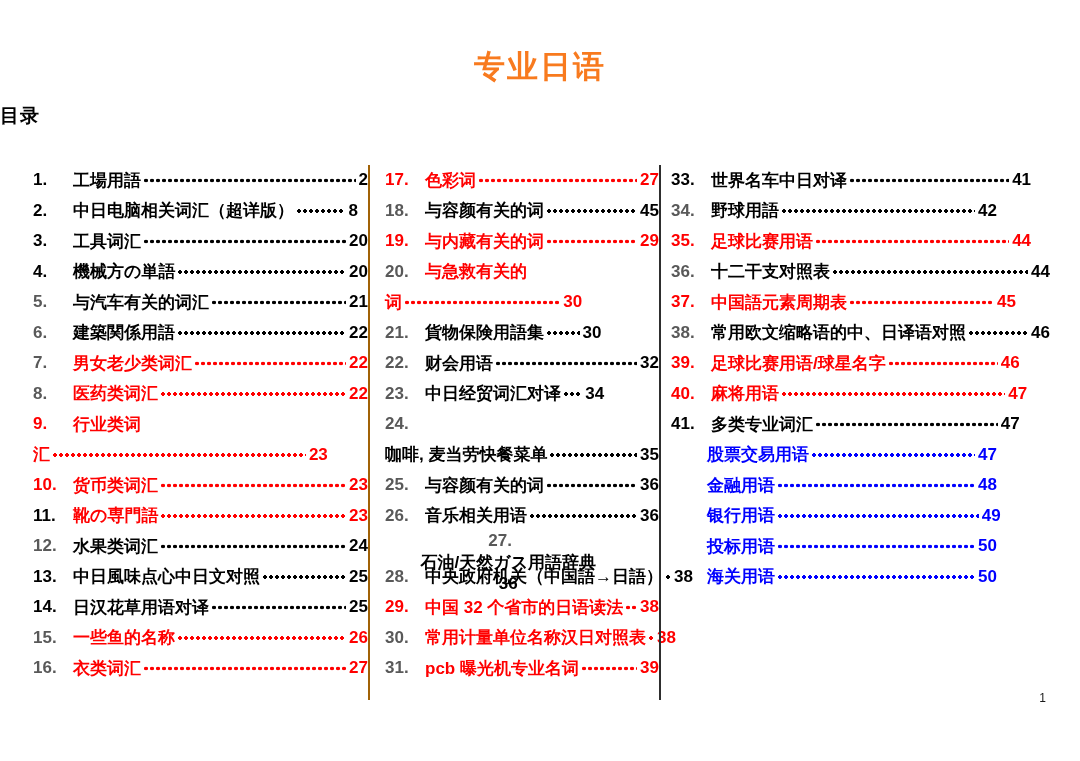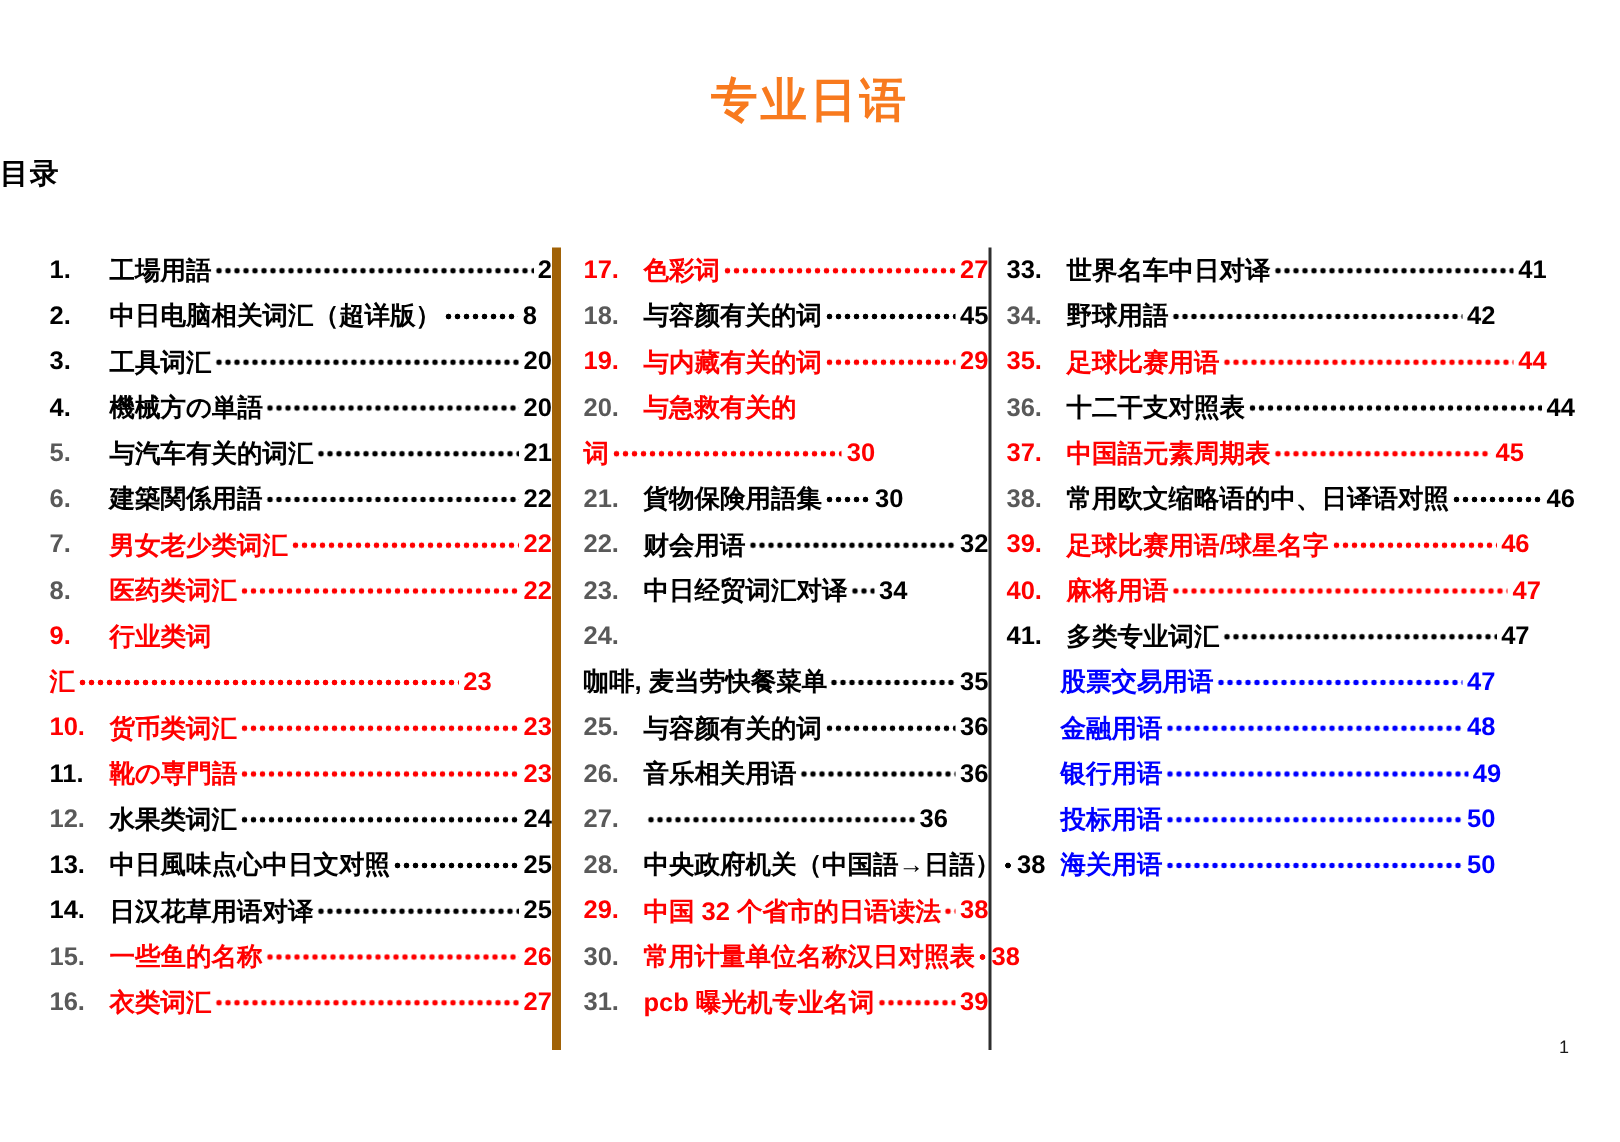--- a/index.html
+++ b/index.html
@@ -14,21 +14,21 @@
   }
   .subtitle{
     font-size:19px;letter-spacing:1px;
     margin:15px 0 0 0;color:#000;
   }
   .toc{
     display:flex;margin:36px 30px 0 30px;min-height:535px;align-items:stretch;
   }
   .col{box-sizing:border-box;}
   .col-0{width:338px;padding-left:3px;}
-  .col-1{width:291px;border-left:6px solid #a16207;padding-left:15px;}
+  .col-1{width:291px;border-left:2px solid #a16207;padding-left:15px;}
   .col-2{flex:1;border-left:2px solid #2e2e2e;padding-left:10px;}
   .row{
     display:flex;align-items:center;height:30.5px;font-size:17px;
     box-sizing:border-box;white-space:nowrap;cursor:default;
   }
   .row.indent{padding-left:36px;}
   .num{width:40px;flex:none;}
   .label{flex:none;}
   .leader{
     flex:1;min-width:6px;margin:0 3px 0 2px;align-self:stretch;
@@ -214,22 +214,23 @@
           <span class="label">与容颜有关的词</span>
           <span class="leader"></span>
           <span class="page">36</span>
         </div>
         <div class="row c-black">
           <span class="num n-gray">26.</span>
           <span class="label">音乐相关用语</span>
           <span class="leader"></span>
           <span class="page">36</span>
         </div>
-        <div class="row c-black" style="padding-right: 10%;">
+        <div class="row c-black" style="padding-right: 10%; flex-direction: column;">
           <span class="num n-gray">27.</span>
+          <span class="label">石油/天然ガス用語辞典</span>
           <span class="leader"></span>
           <span class="page">36</span>
         </div>
         <div class="row c-black" style="padding-right: 8%;">
           <span class="num n-gray">28.</span>
           <span class="label">中央政府机关（中国語→日語）</span>
           <span class="leader"></span>
           <span class="page">38</span>
         </div>
         <div class="row c-red">

